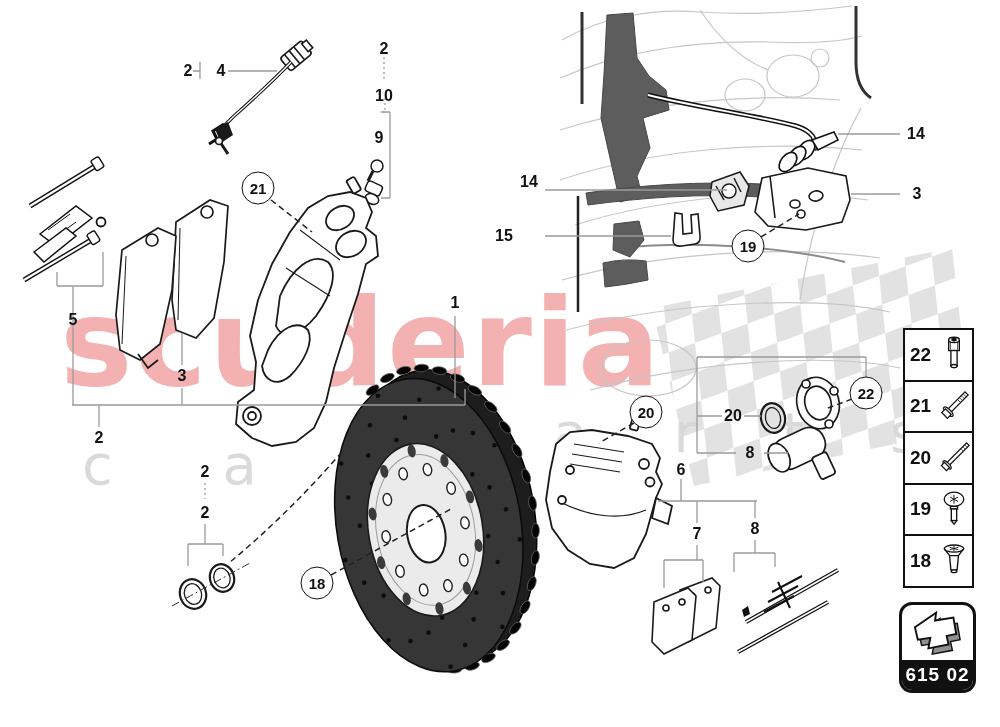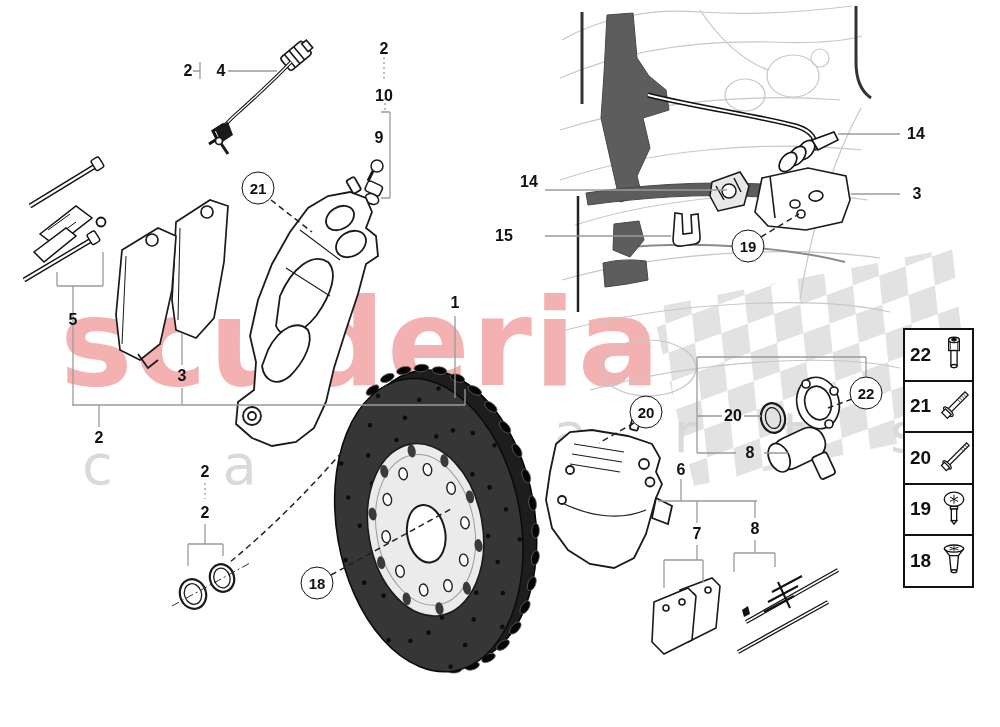--- a/index.html
+++ b/index.html
@@ -437,13 +437,22 @@
           <ellipse cx="18" cy="10" rx="11" ry="4"></ellipse>
           <path d="M13 8.5 L23 11.5 M23 8.5 L13 11.5 M18 6.5 V13.5" stroke-width="1"></path>
           <path d="M7 10 L13 18 L23 18 L29 10" fill="none"></path>
           <polygon points="13,18 23,18 21.5,34 14.5,34"></polygon>
           <ellipse cx="18" cy="35.5" rx="3.2" ry="1.6"></ellipse>
         </svg>
       </span>
     </div>
   </aside>
 
+  <div id="badge">
+    <div class="arr">
+      <svg width="62" height="50" viewBox="0 0 64 52">
+        <polygon points="12,26 34,11 33,19 52,16 55,33 45,35 47,44 26,48 28,37 15,39" fill="#8f8f8f" stroke="#111" stroke-width="1.5"></polygon>
+        <polygon points="8,20 30,5 29,13 48,10 51,27 41,29 43,38 22,42 24,31 11,33" fill="#fff" stroke="#111" stroke-width="2"></polygon>
+      </svg>
+    </div>
+    <div class="code">615 02</div>
+  </div>
 </div>
 
 </body></html>

